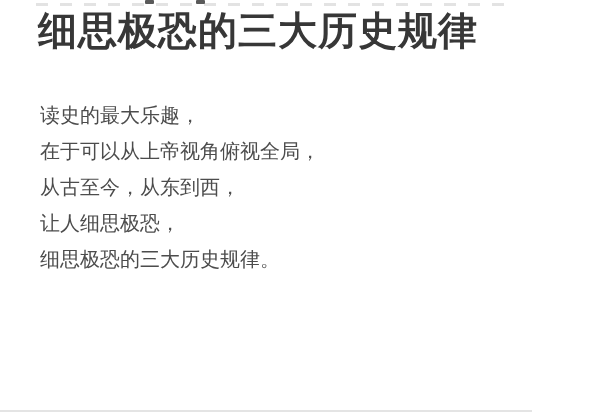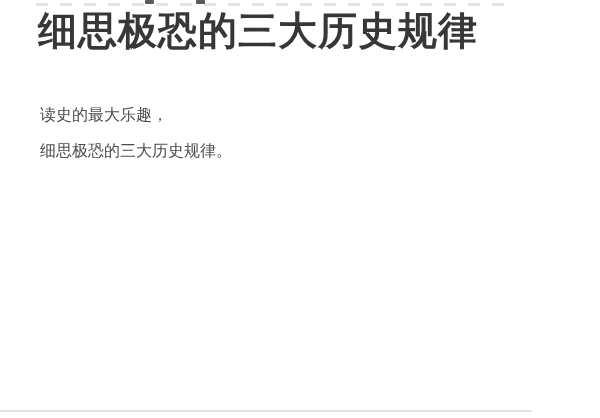--- a/index.html
+++ b/index.html
@@ -34,21 +34,21 @@
     margin: 0;
     font-size: 39px;
     font-weight: bold;
     letter-spacing: 1px;
     line-height: 1.15;
     white-space: nowrap;
   }
   .body-text {
     position: absolute;
     left: 40px; top: 97px;
-    font-size: 16px;
+    font-size: 20px;
     line-height: 36px;
     font-weight: 400;
   }
   .body-line { white-space: nowrap; height: 36px; }
   .divider {
     position: absolute;
     left: 0; top: 410px;
     width: 600px; height: 2px;
   }
 </style>
@@ -58,17 +58,20 @@
 <div class="page" style="background: rgb(255, 255, 255);">
 
   <div class="remnant-strip"></div>
   <div class="remnant-tick tick-1" style="background: rgb(90, 90, 90);"></div>
   <div class="remnant-tick tick-2" style="background: rgb(90, 90, 90);"></div>
 
   <h1 class="title" style="color: rgb(55, 55, 55);">细思极恐的三大历史规律</h1>
 
   <div class="body-text" style="color: rgb(76, 76, 76);">
       <div class="body-line">读史的最大乐趣，</div>
+      <div class="body-line">在于可以从上帝视角俯视全局，</div>
+      <div class="body-line">从古至今，从东到西，</div>
+      <div class="body-line">让人细思极恐，</div>
       <div class="body-line">细思极恐的三大历史规律。</div>
     </div>
 
   <div class="divider" style="background: rgb(228, 228, 228);"></div>
 </div>
 
 </body></html>

